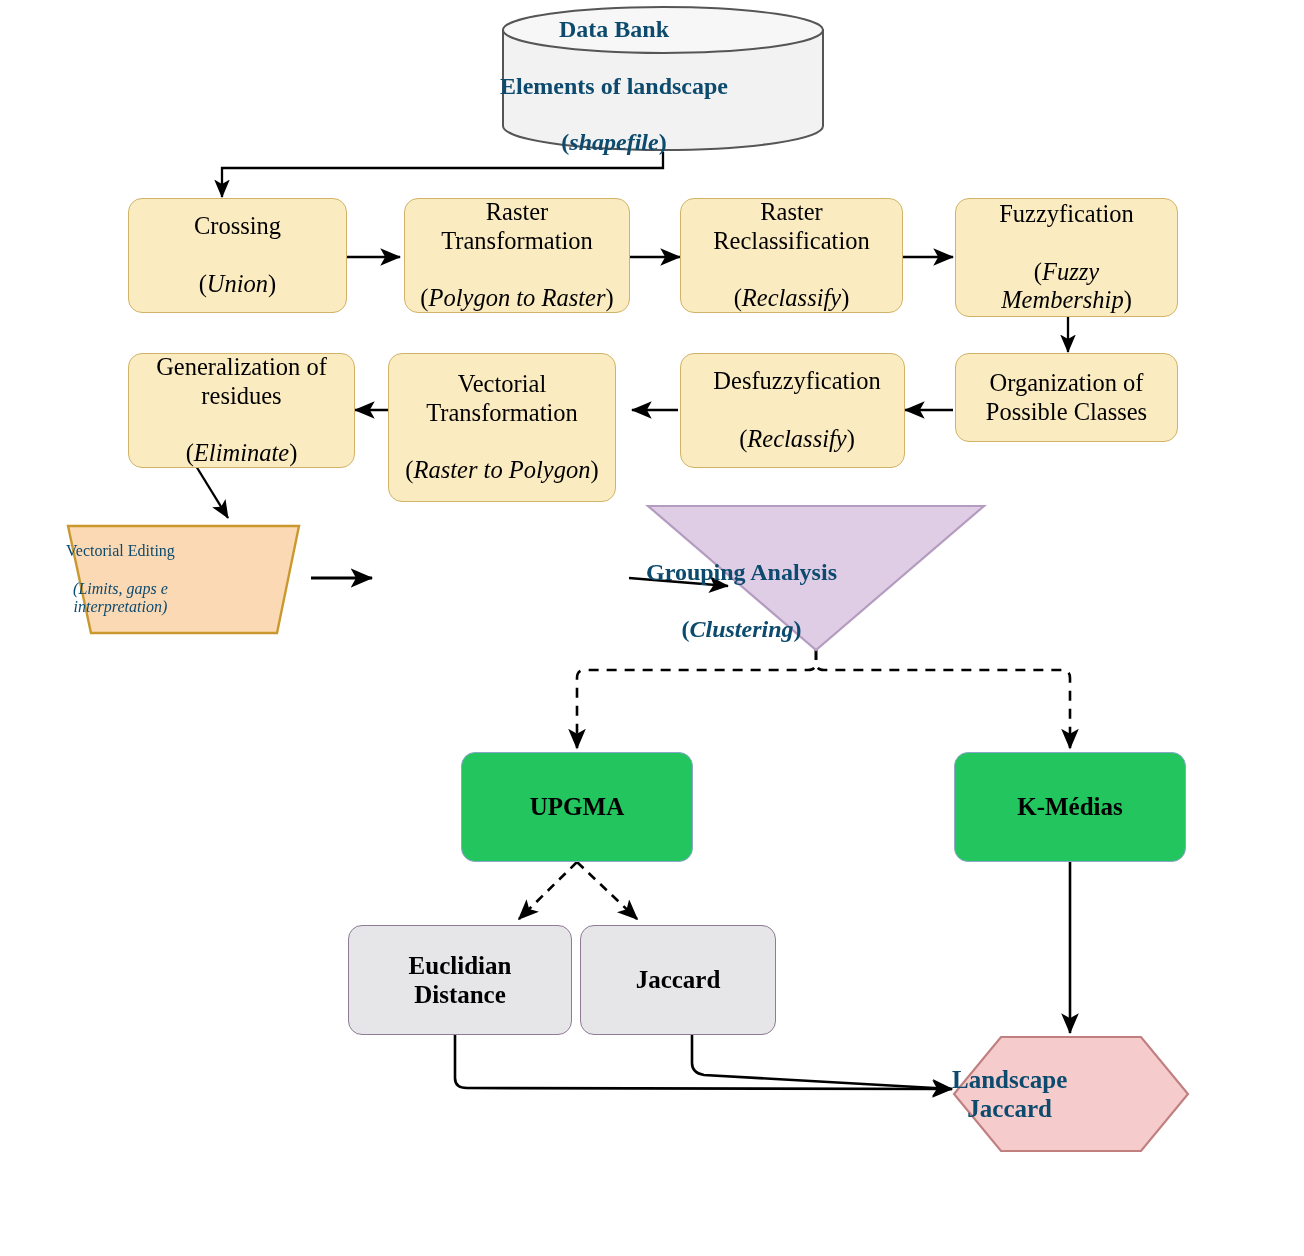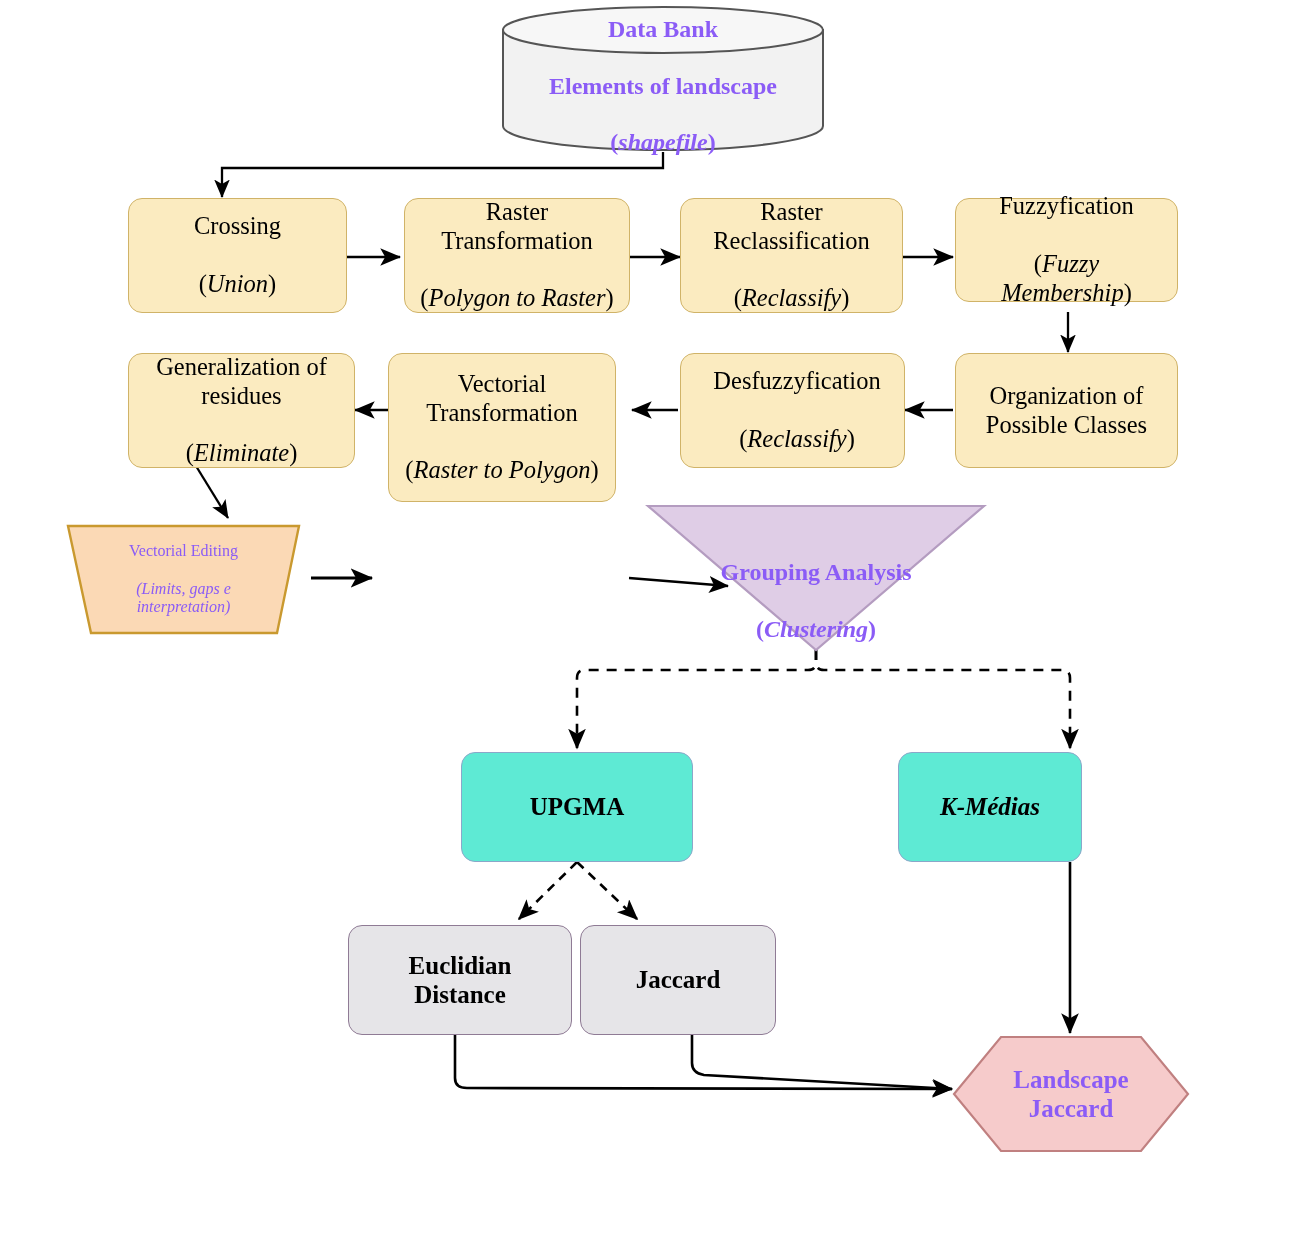--- a/index.html
+++ b/index.html
@@ -41,40 +41,40 @@
     padding: 0 6px;
     white-space: pre-line;
   }
   .proc {
     background: #fbebc0;
     border: 1.6px solid #d0b368;
     border-radius: 14px;
     font-size: 24.5px;
   }
   .blue {
-    background: #5eead4;
+    background: #22c55e;
     border: 1.8px solid #8ba7c9;
     border-radius: 14px;
     font-size: 25px;
     font-weight: bold;
   }
   .grey {
     background: #e6e5e8;
     border: 1.8px solid #8f7b95;
     border-radius: 14px;
     font-size: 25px;
     font-weight: bold;
   }
   .shape-host {
     position: absolute;
     display: flex;
     align-items: center;
-    justify-content: center;
+    justify-content: flex-start;
     text-align: center;
-    color: #8b5cf6;
+    color: #0c4a6e;
     line-height: 1.18;
   }
   .shape-host svg {
     position: absolute;
     left: 0;
     top: 0;
     overflow: visible;
   }
   .shape-host .txt {
     position: relative;
@@ -158,29 +158,29 @@
   </div>
 
   <div class="node proc" style="left:680px; top:198px; width:223px; height:115px;">
     <div class="txt">
       <div>Raster
 Reclassification</div>
       <div>(<span class="it">Reclassify</span>)</div>
     </div>
   </div>
 
-  <div class="node proc" style="left:955px; top:198px; width:223px; height:104px;">
+  <div class="node proc" style="left:955px; top:198px; width:223px; height:119px;">
     <div class="txt">
       <div>Fuzzyfication</div>
       <div>(<span class="it">Fuzzy
 Membership</span>)</div>
     </div>
   </div>
 
-  <div class="node proc" style="left:955px; top:353px; width:223px; height:115px;">
+  <div class="node proc" style="left:955px; top:353px; width:223px; height:89px;">
     <div class="txt">
       <div>Organization of
 Possible Classes</div>
     </div>
   </div>
 
   <div class="node proc" style="left:680px; top:353px; width:225px; height:115px;padding-left:9px;">
     <div class="txt">
       <div>Desfuzzyfication</div>
       <div>(<span class="it">Reclassify</span>)</div>
@@ -222,21 +222,21 @@
     <div class="txt" style="margin-top:26px;">
       <div class="bd">Grouping Analysis</div>
       <div class="bd">(<span class="it">Clustering</span>)</div>
     </div>
   </div>
 
   <div class="node blue" style="left:461px; top:752px; width:232px; height:110px;">
     <div class="txt">UPGMA</div>
   </div>
 
-  <div class="node blue" style="left:898px; top:752px; width:184px; height:110px;font-style:italic;">
+  <div class="node blue" style="left:954px; top:752px; width:232px; height:110px;">
     <div class="txt">K-Médias</div>
   </div>
 
   <div class="node grey" style="left:348px; top:925px; width:224px; height:110px;align-items:center;">
     <div class="txt">Euclidian
 Distance</div>
   </div>
 
   <div class="node grey" style="left:580px; top:925px; width:196px; height:110px;">
     <div class="txt">Jaccard</div>

